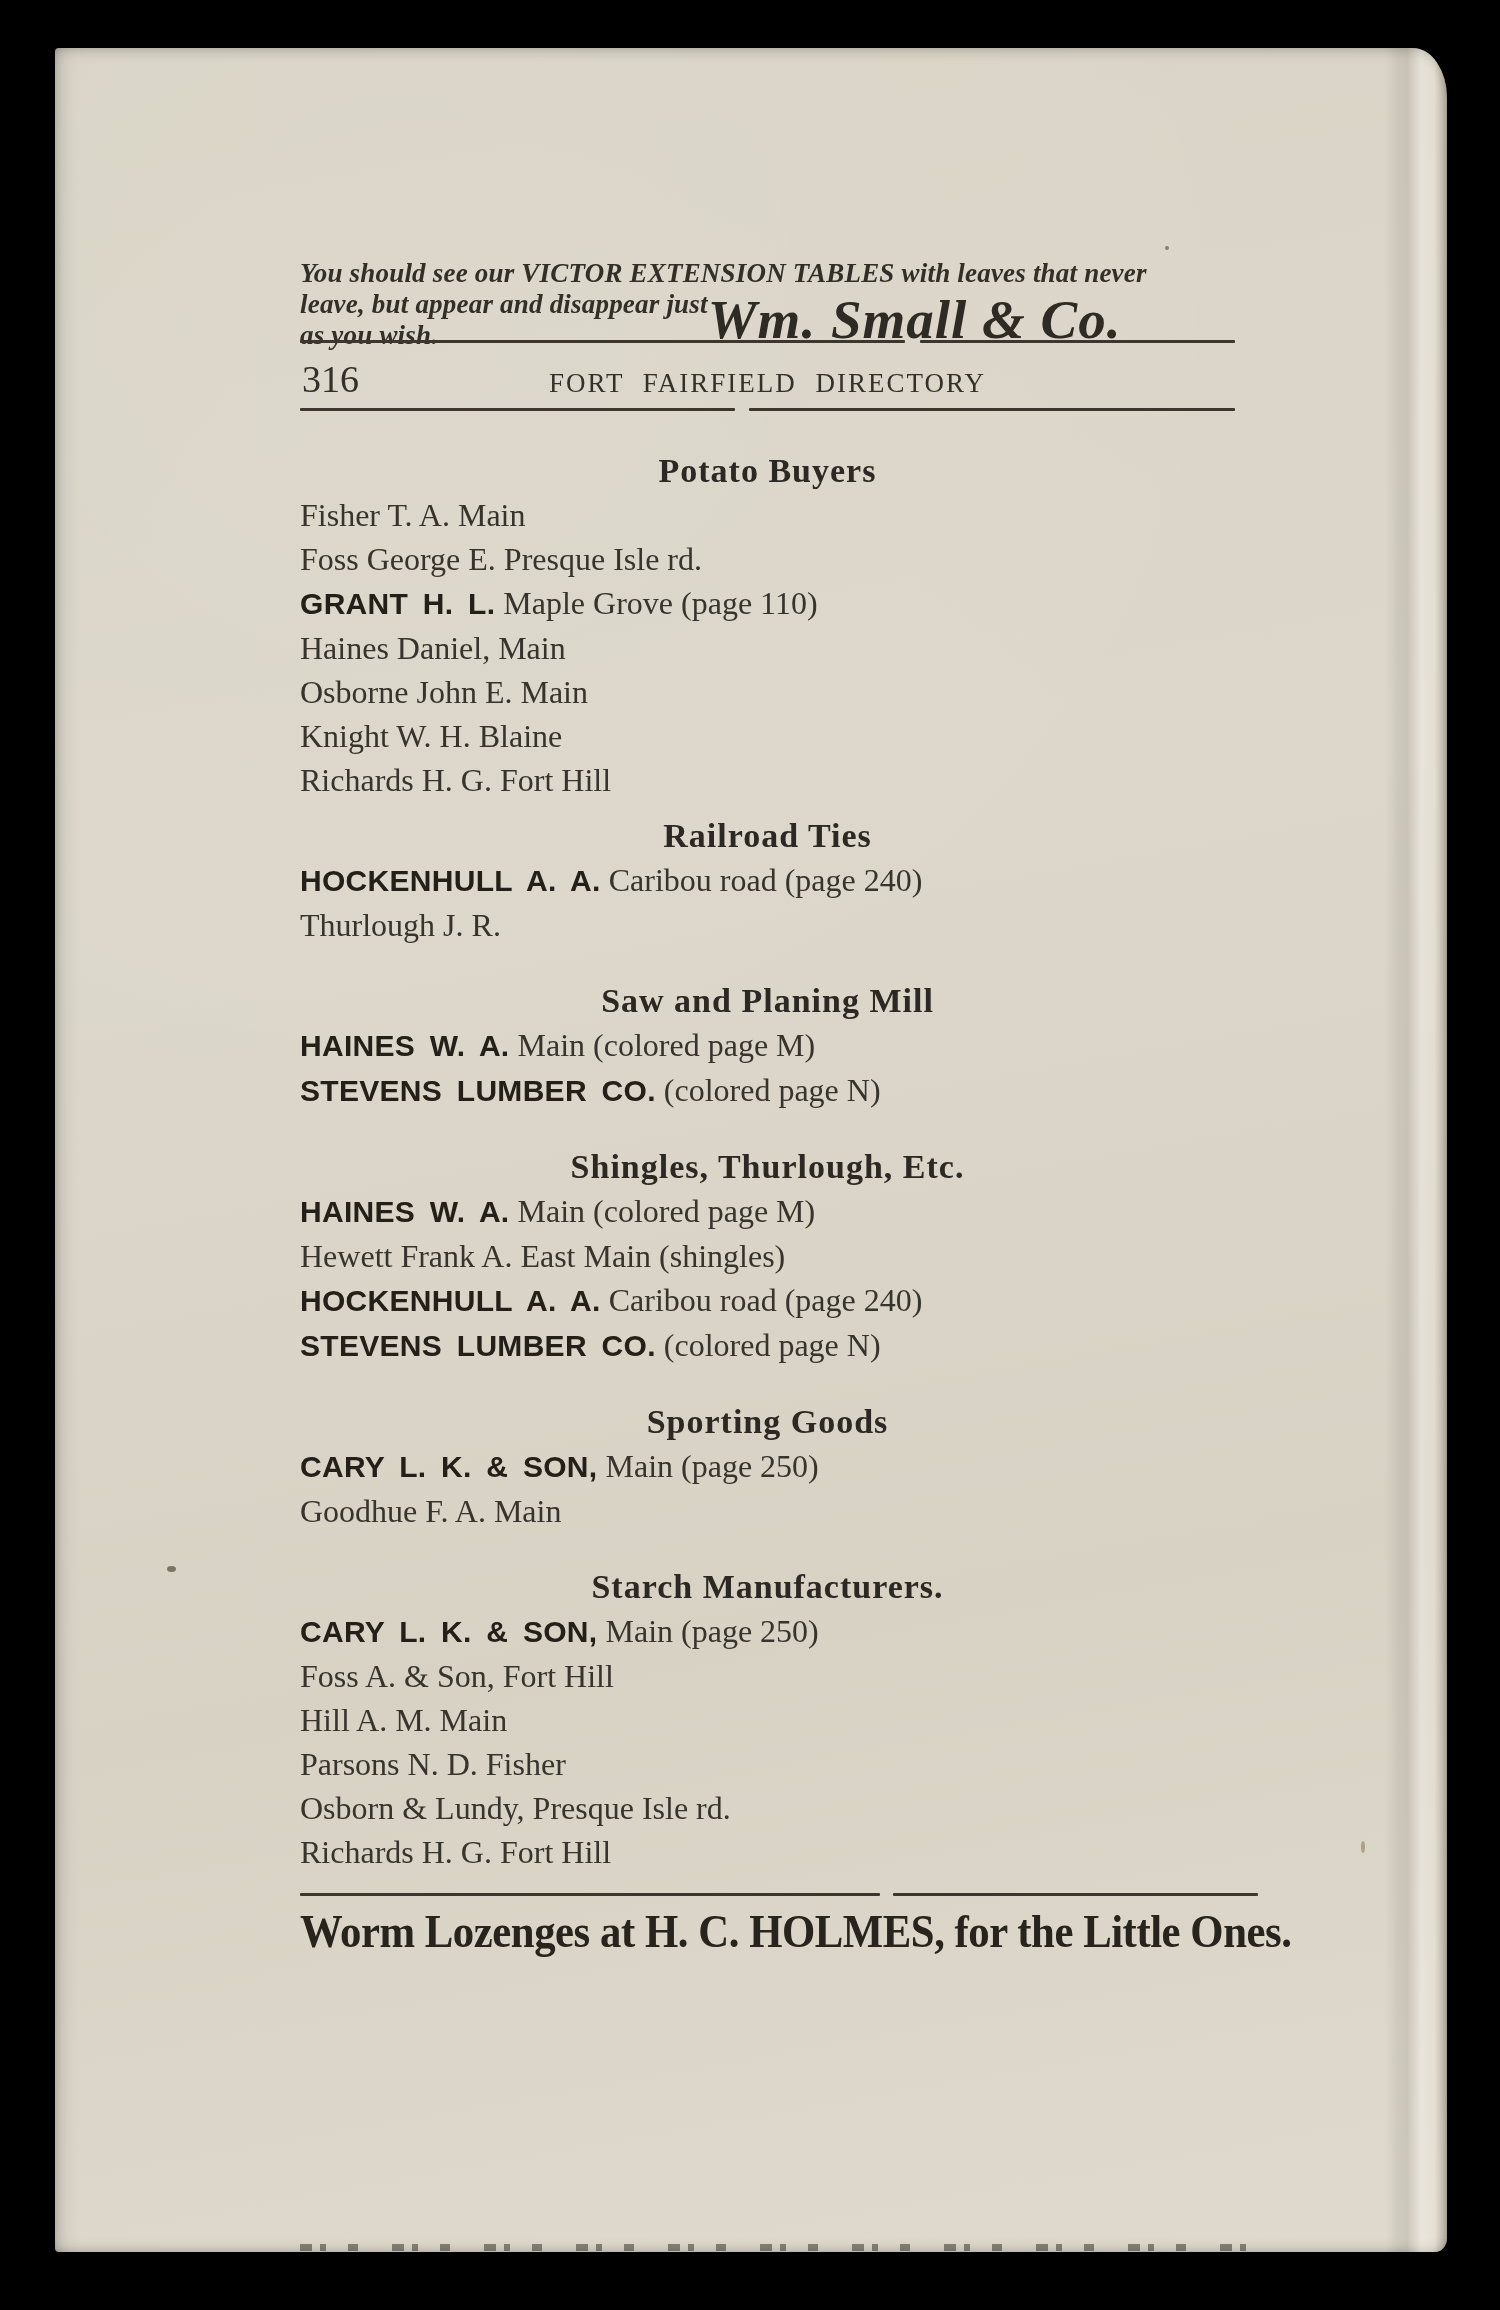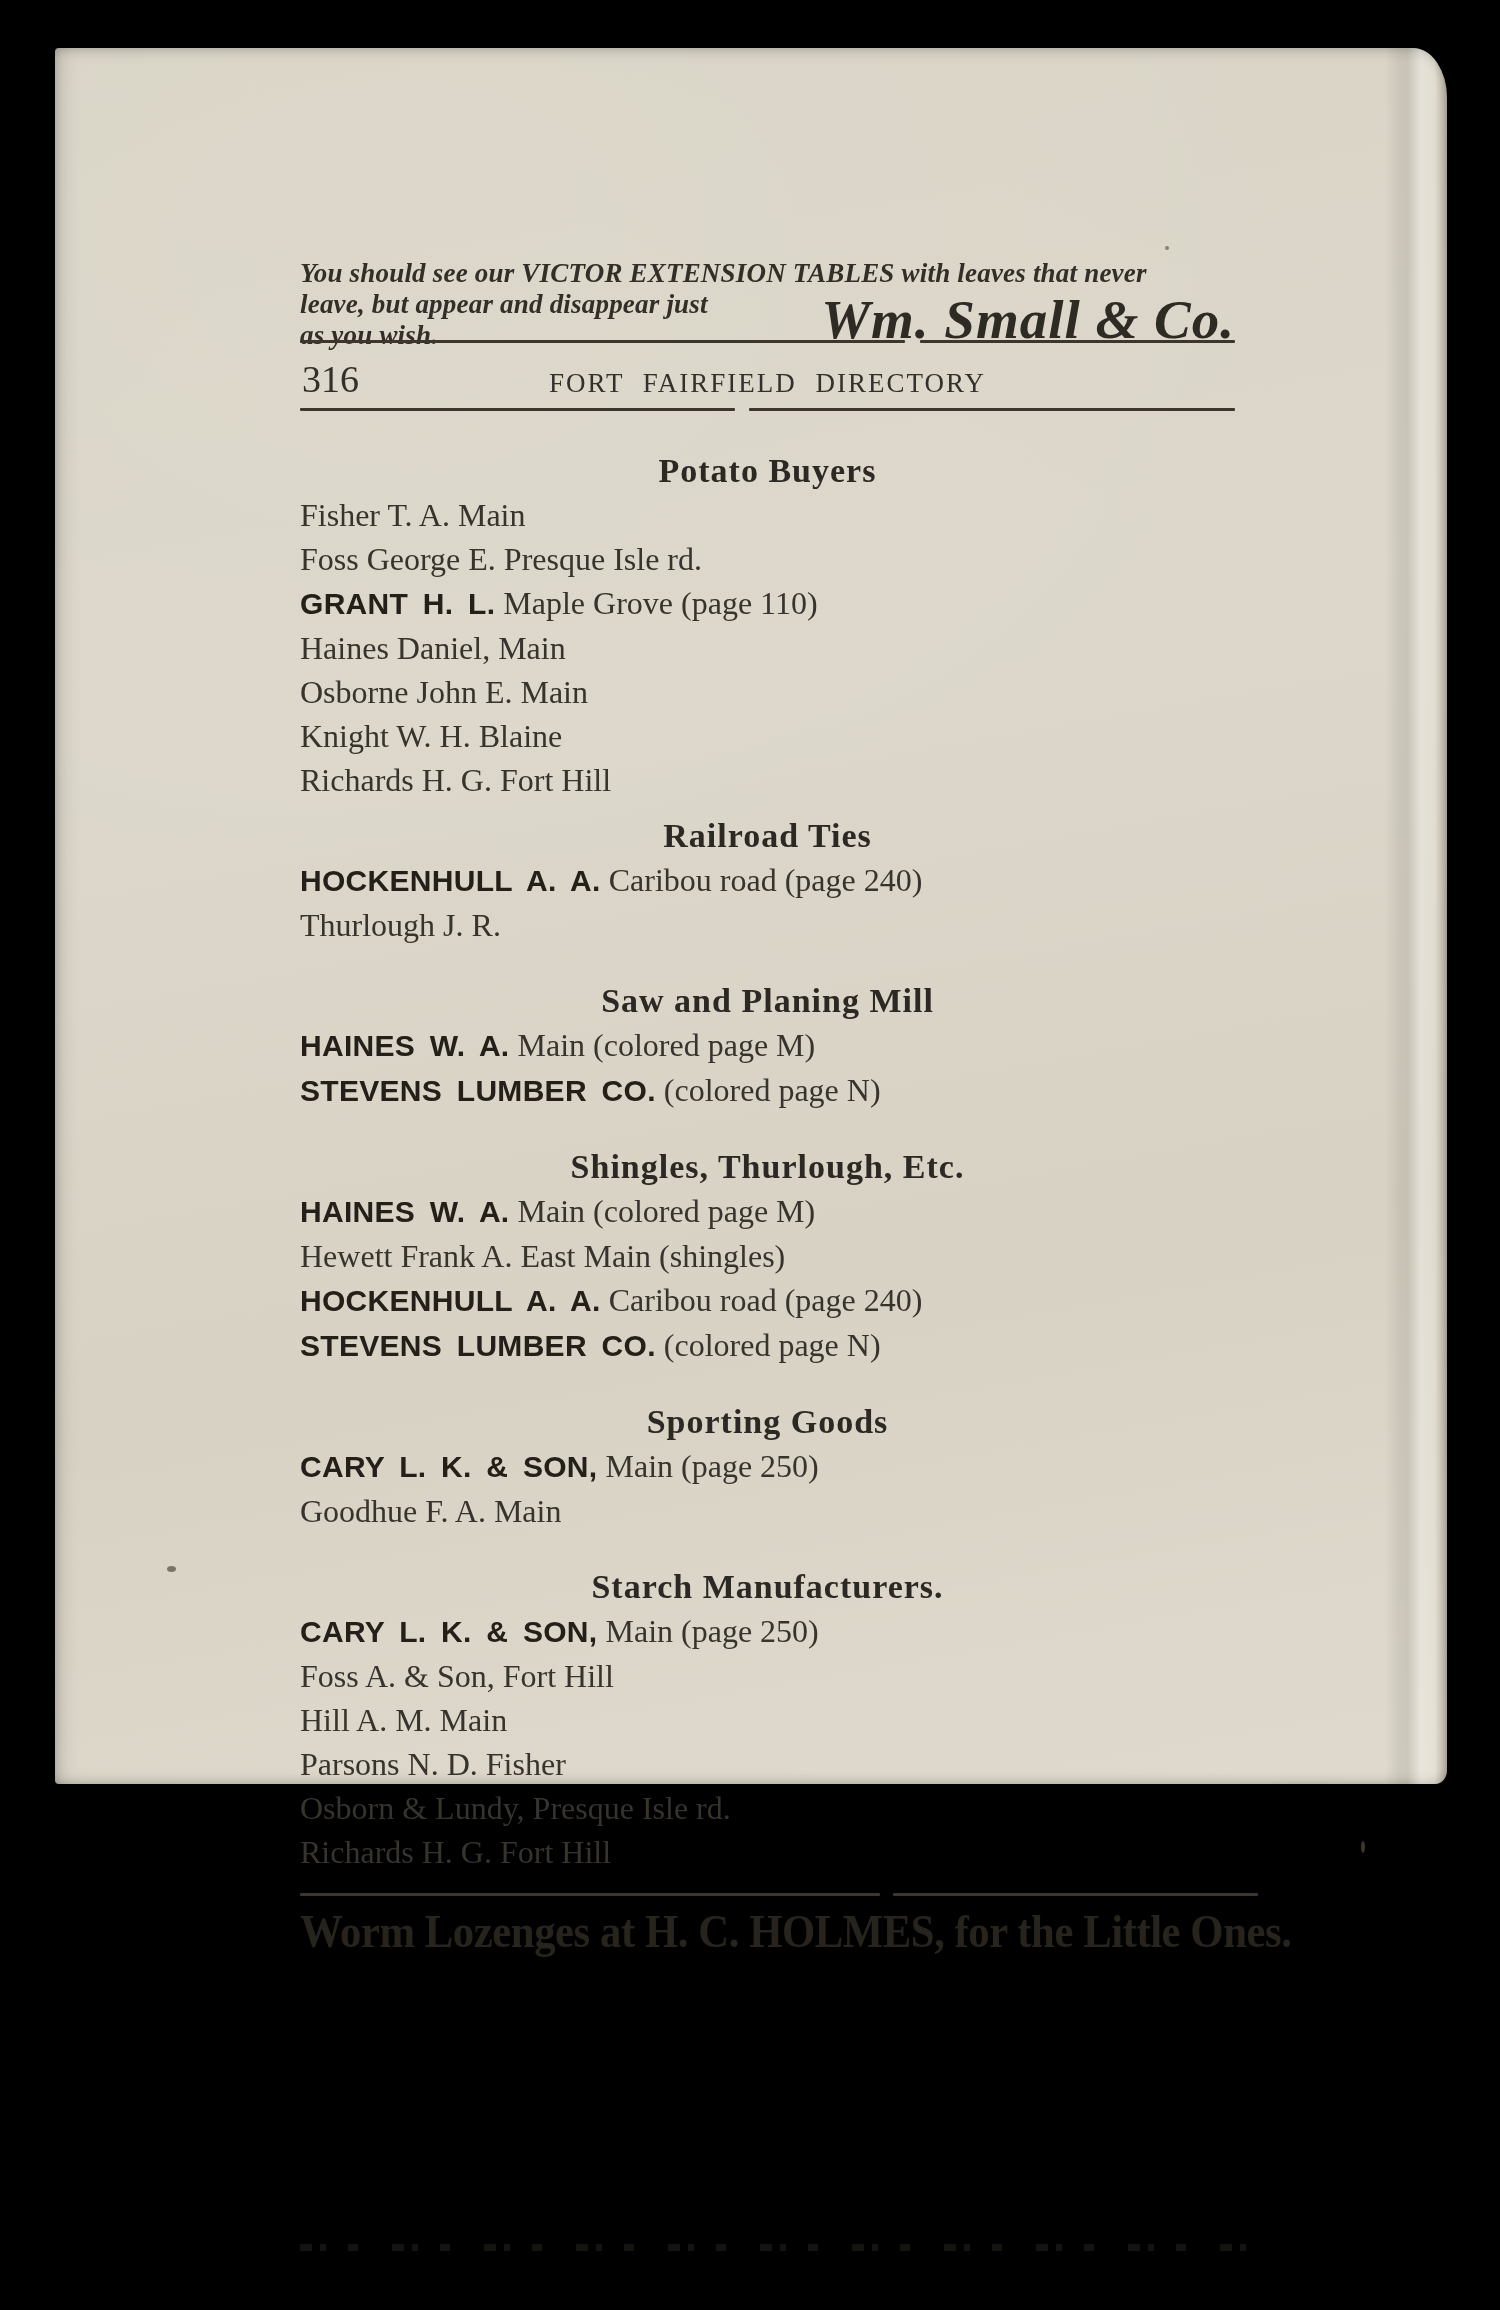--- a/index.html
+++ b/index.html
@@ -9,21 +9,21 @@
     width: 1500px; height: 2310px;
     background: #000;
     position: relative;
     overflow: hidden;
     font-family: "Liberation Serif", serif;
   }
   
   #paper {
     position: absolute;
     left: 55px; top: 48px;
-    width: 1392px; height: 1736px;
+    width: 1392px; height: 2204px;
     background:
       radial-gradient(120% 70% at 25% 12%, rgba(255,255,255,0.06), rgba(255,255,255,0) 60%),
       linear-gradient(170deg, #d9d4c6 0%, #dcd7ca 38%, #d7d2c4 70%, #dfdacd 100%);
     border-radius: 4px 34px 12px 4px / 4px 50px 14px 4px;
     box-shadow:
       inset 10px 0 24px -12px rgba(0,0,0,0.30),
       inset -4px 0 12px -5px rgba(0,0,0,0.14),
       inset 0 -6px 14px -8px rgba(0,0,0,0.22),
       inset 0 8px 16px -10px rgba(0,0,0,0.22);
   }
@@ -42,21 +42,21 @@
   
   #top-ad {
     position: absolute; left: 245px; top: 210px; width: 935px;
     color: #332e28;
   }
   .ad-line {
     font: italic 700 27px/31px "Liberation Serif", serif;
     letter-spacing: 0.2px;
     white-space: nowrap;
   }
-  .ad-row { display: flex; justify-content: space-between; align-items: flex-end; }
+  .ad-row { display: flex; align-items: flex-end; }
   .ad-left { flex: 0 0 auto; }
   #ad-company {
     font: italic 700 55px/1 "Liberation Serif", serif;
     letter-spacing: 1px;
     color: #2e2a24;
     margin-bottom: 4px;
     white-space: nowrap;
   }
   
   .rule { position: absolute; left: 245px; display: flex; }

